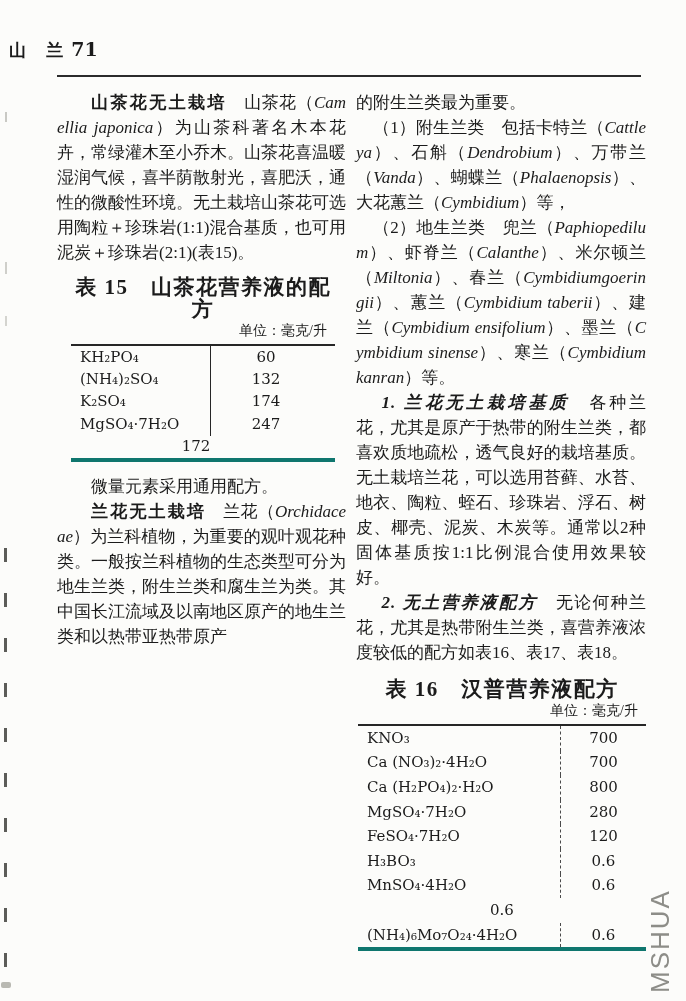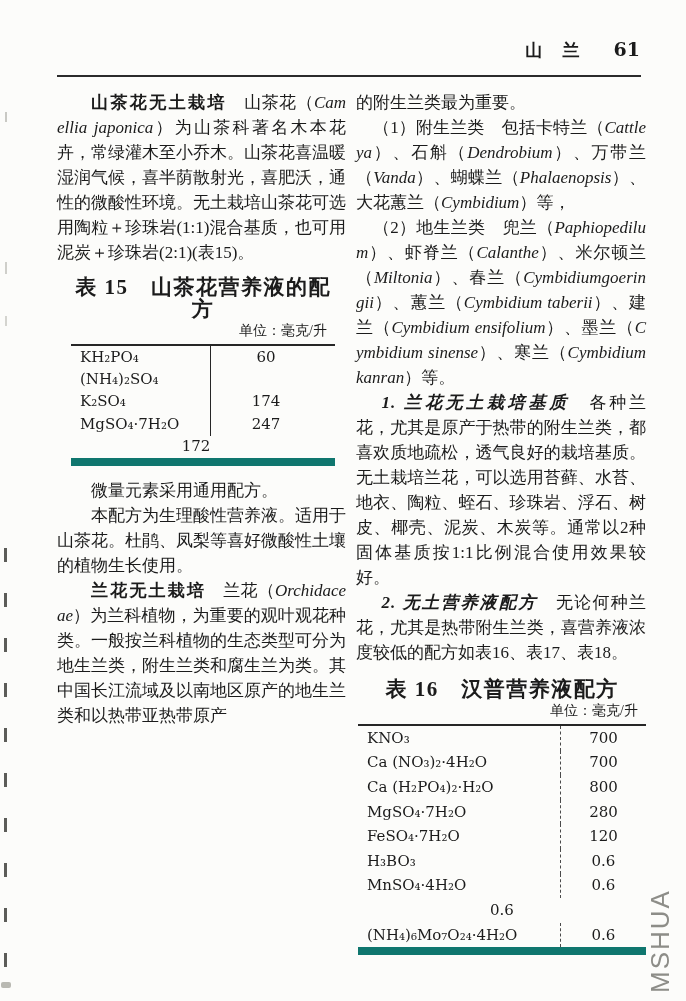--- a/index.html
+++ b/index.html
@@ -11,22 +11,23 @@
     color:#1b1b1b;
     position:relative;
   }
   .page{
     position:absolute;inset:0;
     background:#fcfcfa;
   }
   
   .header{
     position:absolute;top:38px;left:0;right:46px;
-    display:flex;justify-content:flex-end;align-items:baseline;gap:26px;
+    display:flex;justify-content:flex-start;align-items:baseline;
     font-weight:bold;
+    padding-left:9px;
   }
   .header-title{font-size:17px;letter-spacing:8px;}
   .header-pagenum{font-size:19px;font-family:"DejaVu Serif",serif;}
   .header-rule{
     position:absolute;top:75px;left:57px;width:584px;height:2px;
     background:#2b2b2b;
   }
   
   .col{
     position:absolute;top:90px;width:289px;
@@ -50,21 +51,21 @@
   .t-caption{
     text-align:center;font-weight:bold;font-size:21px;
     letter-spacing:1.5px;line-height:22px;
   }
   .t-unit{
     text-align:right;font-size:14px;line-height:20px;
     padding-right:8px;margin-top:1px;
   }
   .t-body{
     border-top:2px solid #262626;
-    border-bottom:8px solid #0f766e;
+    border-bottom:4px solid #0f766e;
     margin-top:3px;
   }
   .t-row{display:flex;align-items:stretch;font-size:15px;}
   .t15 .t-row{height:22.4px;}
   .t16 .t-row{height:24.6px;}
   .t-formula{
     display:flex;align-items:center;
     padding-left:9px;
     font-family:"DejaVu Serif",serif;
   }
@@ -90,54 +91,54 @@
   .edge-dash-c{position:absolute;left:5px;top:316px;width:2px;height:10px;background:#d4d4cf;}
   .corner-mark{position:absolute;left:1px;top:982px;width:10px;height:6px;background:#b9b9b2;border-radius:2px;}
 </style>
 </head>
 <body>
 
 <div class="page">
 
   <div class="header">
     <span class="header-title">山 兰</span>
-    <span class="header-pagenum">61</span>
+    <span class="header-pagenum">71</span>
   </div>
   <div class="header-rule"></div>
 
   <div class="col col-left">
     <p class="para ind2"><span class="run run-b">山茶花无土栽培</span><span class="run">　山茶花（</span><span class="run run-i">Camellia japonica</span><span class="run">）为山茶科著名木本花卉，常绿灌木至小乔木。山茶花喜温暖湿润气候，喜半荫散射光，喜肥沃，通性的微酸性环境。无土栽培山茶花可选用陶粒＋珍珠岩(1:1)混合基质，也可用泥炭＋珍珠岩(2:1)(表15)。</span></p>
 
     <div class="tblock t15">
       <div class="t-caption">表 15　山茶花营养液的配方</div>
       <div class="t-unit">单位：毫克/升</div>
       <div class="t-body">
           <div class="t-row">
             <div class="t-formula">KH₂PO₄</div>
             <div class="t-value">60</div>
           </div>
           <div class="t-row">
             <div class="t-formula">(NH₄)₂SO₄</div>
+            <div class="t-value">132</div>
           </div>
           <div class="t-row">
             <div class="t-formula">K₂SO₄</div>
             <div class="t-value">174</div>
           </div>
           <div class="t-row">
             <div class="t-formula">MgSO₄·7H₂O</div>
             <div class="t-value">247</div>
           </div>
           <div class="t-row">
             <div class="t-value">172</div>
           </div>
         </div>
     </div>
 
     <p class="para ind2"><span class="run">微量元素采用通用配方。</span></p>
-    <p class="para ind2"><span class="run">本配方为生理酸性营养液。适用于山茶花。杜鹃、凤梨等喜好微酸性土壤的植物生长使用。</span></p>
     <p class="para ind2"><span class="run run-b">兰花无土栽培</span><span class="run">　兰花（</span><span class="run run-i">Orchidaceae</span><span class="run">）为兰科植物，为重要的观叶观花种类。一般按兰科植物的生态类型可分为地生兰类，附生兰类和腐生兰为类。其中国长江流域及以南地区原产的地生兰类和以热带亚热带原产</span></p>
   </div>
 
   <div class="col col-right">
     <p class="para"><span class="run">的附生兰类最为重要。</span></p>
     <p class="para ind1"><span class="run">（1）附生兰类　包括卡特兰（</span><span class="run run-i">Cattleya</span><span class="run">）、石斛（</span><span class="run run-i">Dendrobium</span><span class="run">）、万带兰（</span><span class="run run-i">Vanda</span><span class="run">）、蝴蝶兰（</span><span class="run run-i">Phalaenopsis</span><span class="run">）、大花蕙兰（</span><span class="run run-i">Cymbidium</span><span class="run">）等，</span></p>
     <p class="para ind1"><span class="run">（2）地生兰类　兜兰（</span><span class="run run-i">Paphiopedilum</span><span class="run">）、虾脊兰（</span><span class="run run-i">Calanthe</span><span class="run">）、米尔顿兰（</span><span class="run run-i">Miltonia</span><span class="run">）、春兰（</span><span class="run run-i">Cymbidiumgoeringii</span><span class="run">）、蕙兰（</span><span class="run run-i">Cymbidium taberii</span><span class="run">）、建兰（</span><span class="run run-i">Cymbidium ensifolium</span><span class="run">）、墨兰（</span><span class="run run-i">Cymbidium sinense</span><span class="run">）、寒兰（</span><span class="run run-i">Cymbidium kanran</span><span class="run">）等。</span></p>
     <p class="para ind15"><span class="run run-ib">1. 兰花无土栽培基质</span><span class="run">　各种兰花，尤其是原产于热带的附生兰类，都喜欢质地疏松，透气良好的栽培基质。无土栽培兰花，可以选用苔藓、水苔、地衣、陶粒、蛭石、珍珠岩、浮石、树皮、椰壳、泥炭、木炭等。通常以2种固体基质按1:1比例混合使用效果较好。</span></p>
     <p class="para ind15"><span class="run run-ib">2. 无土营养液配方</span><span class="run">　无论何种兰花，尤其是热带附生兰类，喜营养液浓度较低的配方如表16、表17、表18。</span></p>
 

